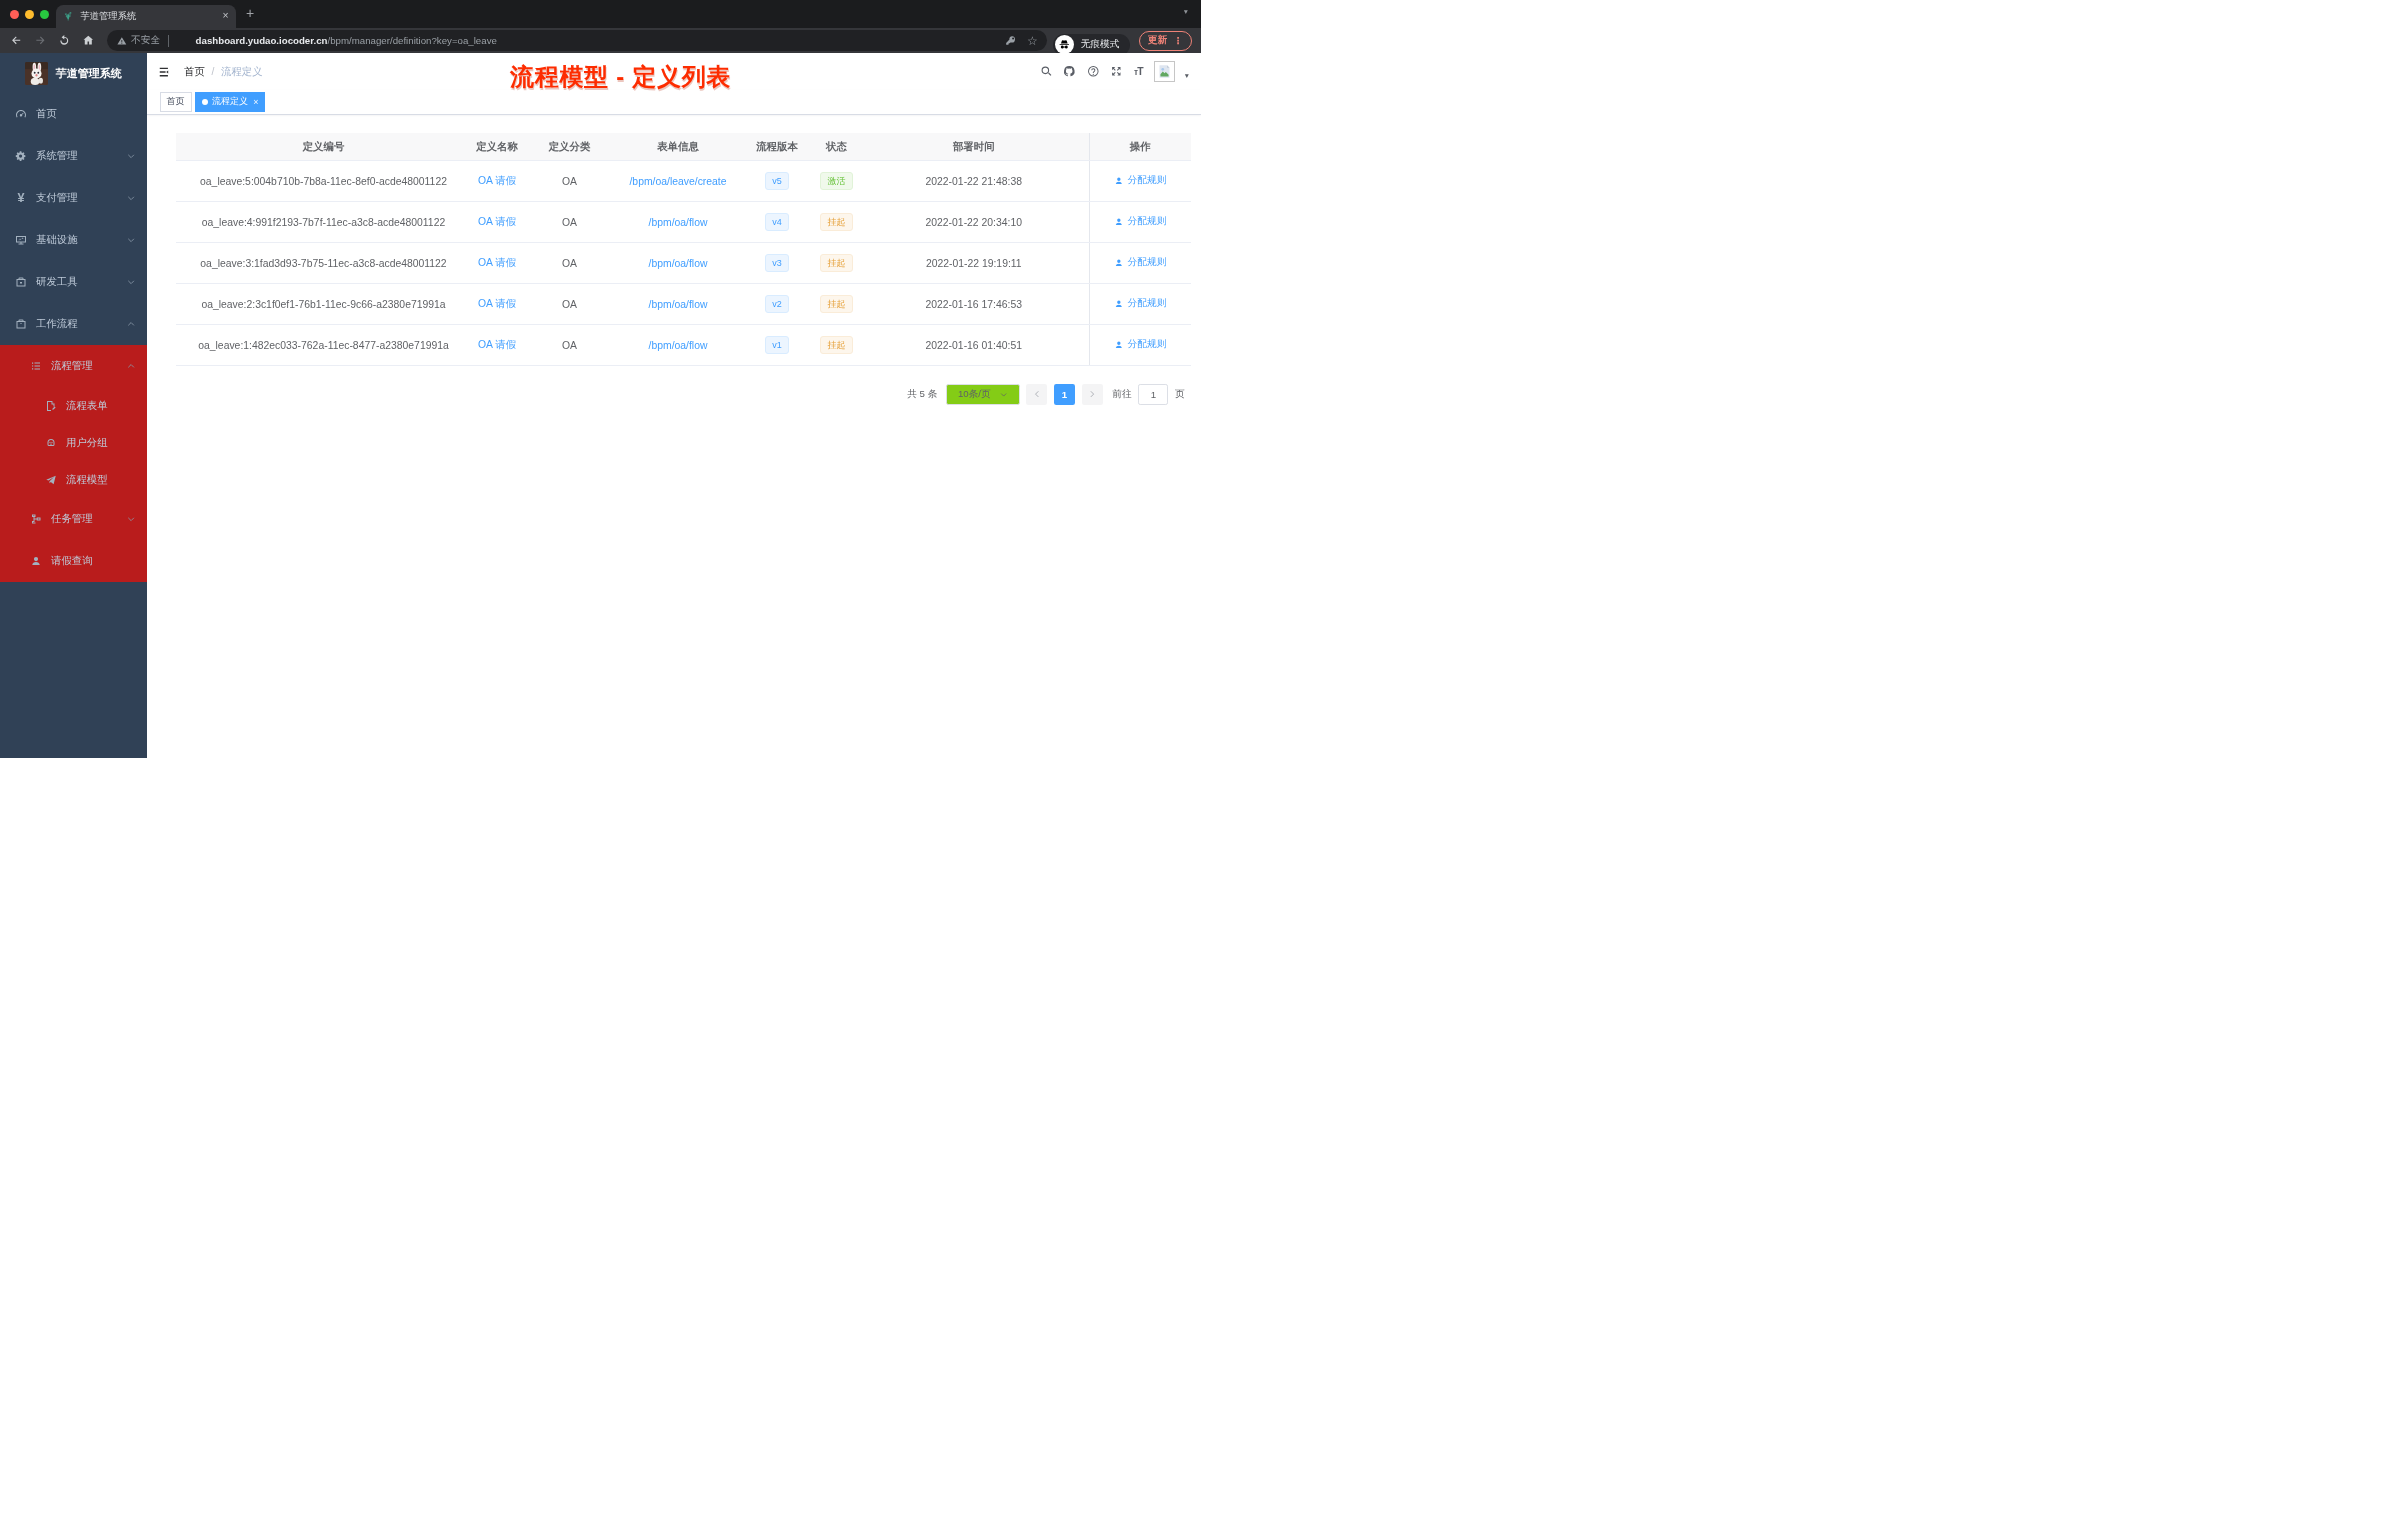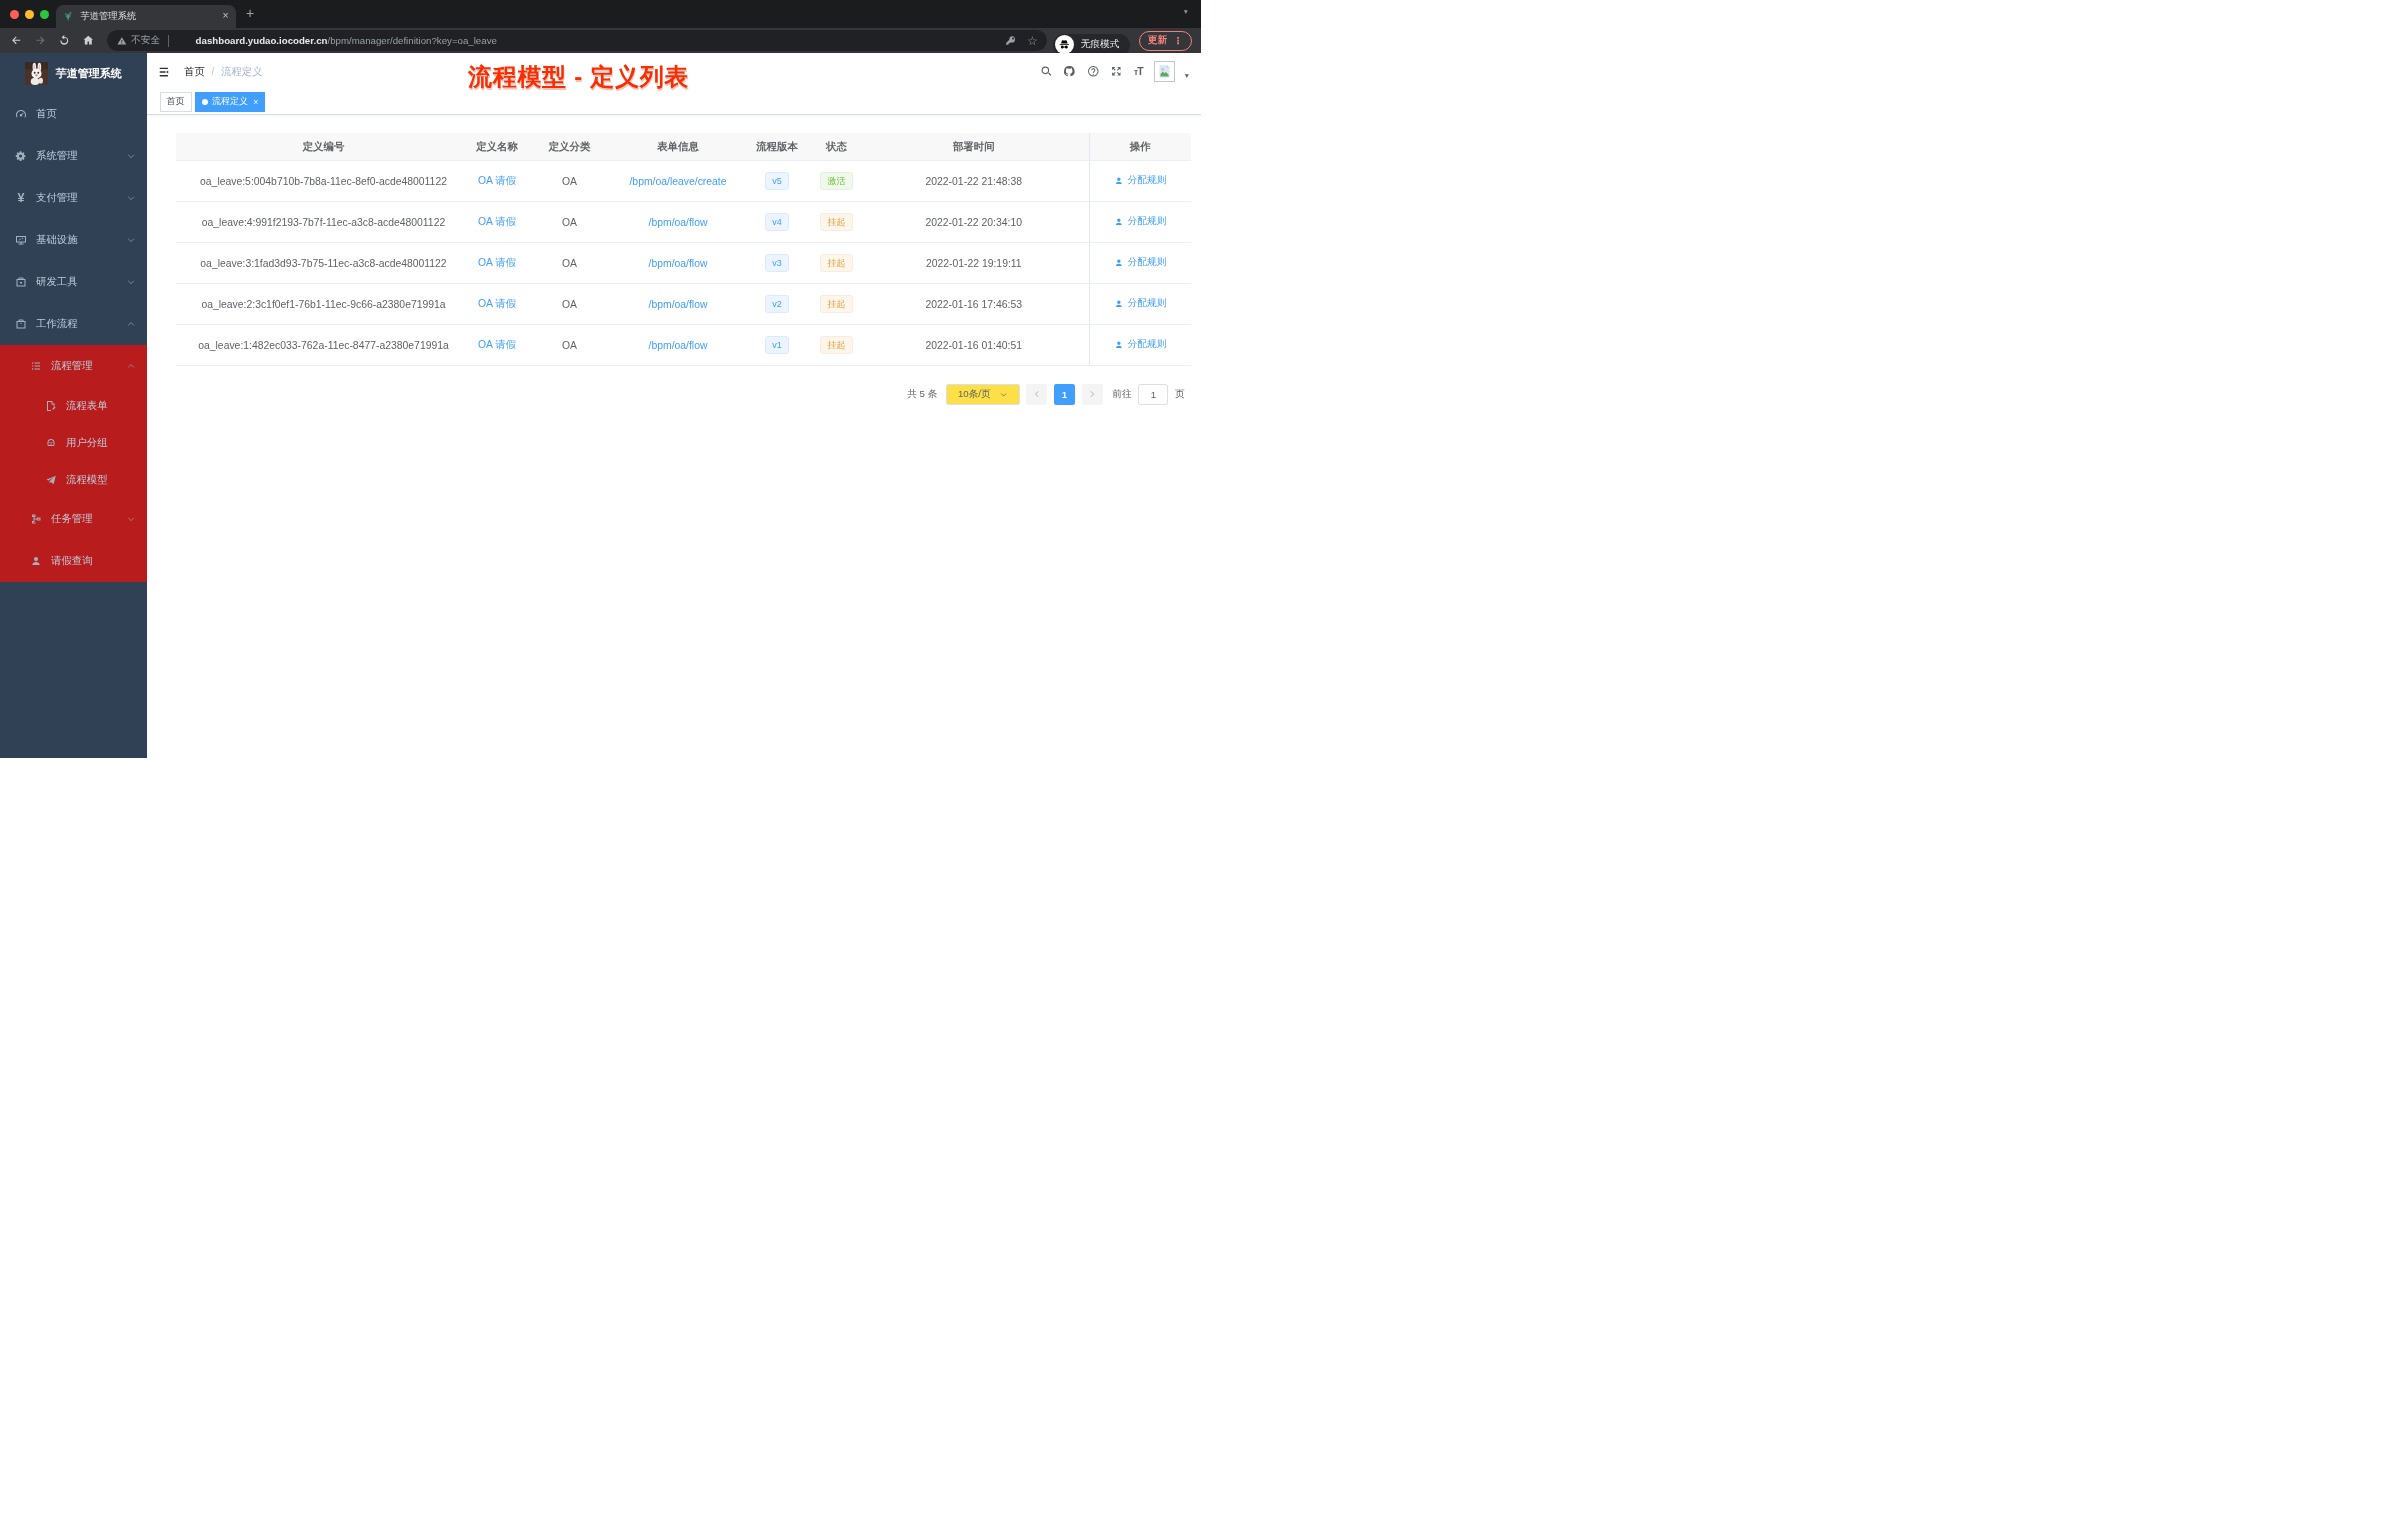--- a/index.html
+++ b/index.html
@@ -81,21 +81,21 @@
   .avatar-box svg{ width:15px; height:15px; }
   .avatar-caret { font-size:6.7px; color:#5a5e66; margin-left:-3px; margin-top:7.4px; }
   .tagsbar { height:25px; background:#fff; border-bottom:0.7px solid #d8dce5;
              box-shadow:0 0.7px 2.2px rgba(0,21,41,.08); display:flex; align-items:center; padding:0 12.6px; gap:3.7px; }
   .tag { height:19.3px; display:inline-flex; align-items:center; padding:0 6px; font-size:9px;
          border:0.7px solid #d8dce5; background:#fff; color:#495060; gap:3.7px; cursor:pointer; }
   .tag.active { background:#409eff; border-color:#409eff; color:#fff; }
   .tag-dot { width:6px; height:6px; border-radius:50%; background:#fff; }
   .tag-close { font-size:9px; margin-left:1.5px; opacity:.9; }
 
-  .annotation { position:absolute; left:468px; top:61px; font-size:24px; font-weight:bold;
+  .annotation { position:absolute; left:510px; top:61px; font-size:24px; font-weight:bold;
                 color:#fd2c00; letter-spacing:0.7px; white-space:nowrap; z-index:6;
                 text-shadow:0.7px 1.5px 0 rgba(180,30,0,.25); }
 
   
   .table-wrap { position:absolute; left:29px; top:80px; width:1015px; }
   table { width:100%; border-collapse:collapse; table-layout:fixed; }
   th { background:#f8f8f9; height:27.5px; font-size:10.4px; font-weight:bold; color:#606266;
        border-bottom:0.7px solid #ebeef5; text-align:center; }
   td { height:41px; text-align:center; font-size:10.4px; color:#606266; border-bottom:0.7px solid #ebeef5;
        overflow:hidden; white-space:nowrap; }
@@ -106,21 +106,21 @@
   .badge.success { background:#f0f9eb; border:0.7px solid #e1f3d8; color:#67c23a; }
   .badge.warning { background:#fdf6ec; border:0.7px solid #faecd8; color:#e6a23c; }
   .action-link { color:#409eff; font-size:9.7px; display:inline-flex; align-items:center; gap:3.7px; cursor:pointer; }
   .action-link svg{ width:9.7px; height:9.7px; fill:currentColor; }
 
   
   .pagination { position:absolute; right:16.3px; top:331px; display:flex; align-items:center;
                 gap:6.7px; font-size:9.7px; color:#606266; }
   .pg-total { margin-right:1.5px; }
   .pg-select { width:74px; height:21px; border:0.7px solid #dcdfe6; border-radius:2.2px; display:flex;
-               align-items:center; justify-content:center; gap:9px; color:#606266; cursor:pointer; background:#fde047; }
+               align-items:center; justify-content:center; gap:9px; color:#606266; cursor:pointer; background:#84cc16; }
   .pg-select .caret svg{ width:7.4px; height:7.4px; fill:none; stroke:#c0c4cc; stroke-width:1.6; }
   .pg-btn { width:21px; height:21px; background:#f4f4f5; border-radius:2.2px; display:flex;
             align-items:center; justify-content:center; color:#a8abb2; cursor:default; }
   .pg-btn svg{ width:8.2px; height:8.2px; fill:none; stroke:currentColor; stroke-width:1.8; }
   .pg-page { width:21px; height:21px; background:#409eff; color:#fff; border-radius:2.2px;
              display:flex; align-items:center; justify-content:center; font-weight:bold; cursor:pointer; }
   .pg-goto { margin-left:3px; }
   .pg-input { width:30px; height:21px; border:0.7px solid #dcdfe6; border-radius:2.2px; text-align:center;
               font-size:9.7px; color:#606266; outline:none; font-family:inherit; }
 </style>

